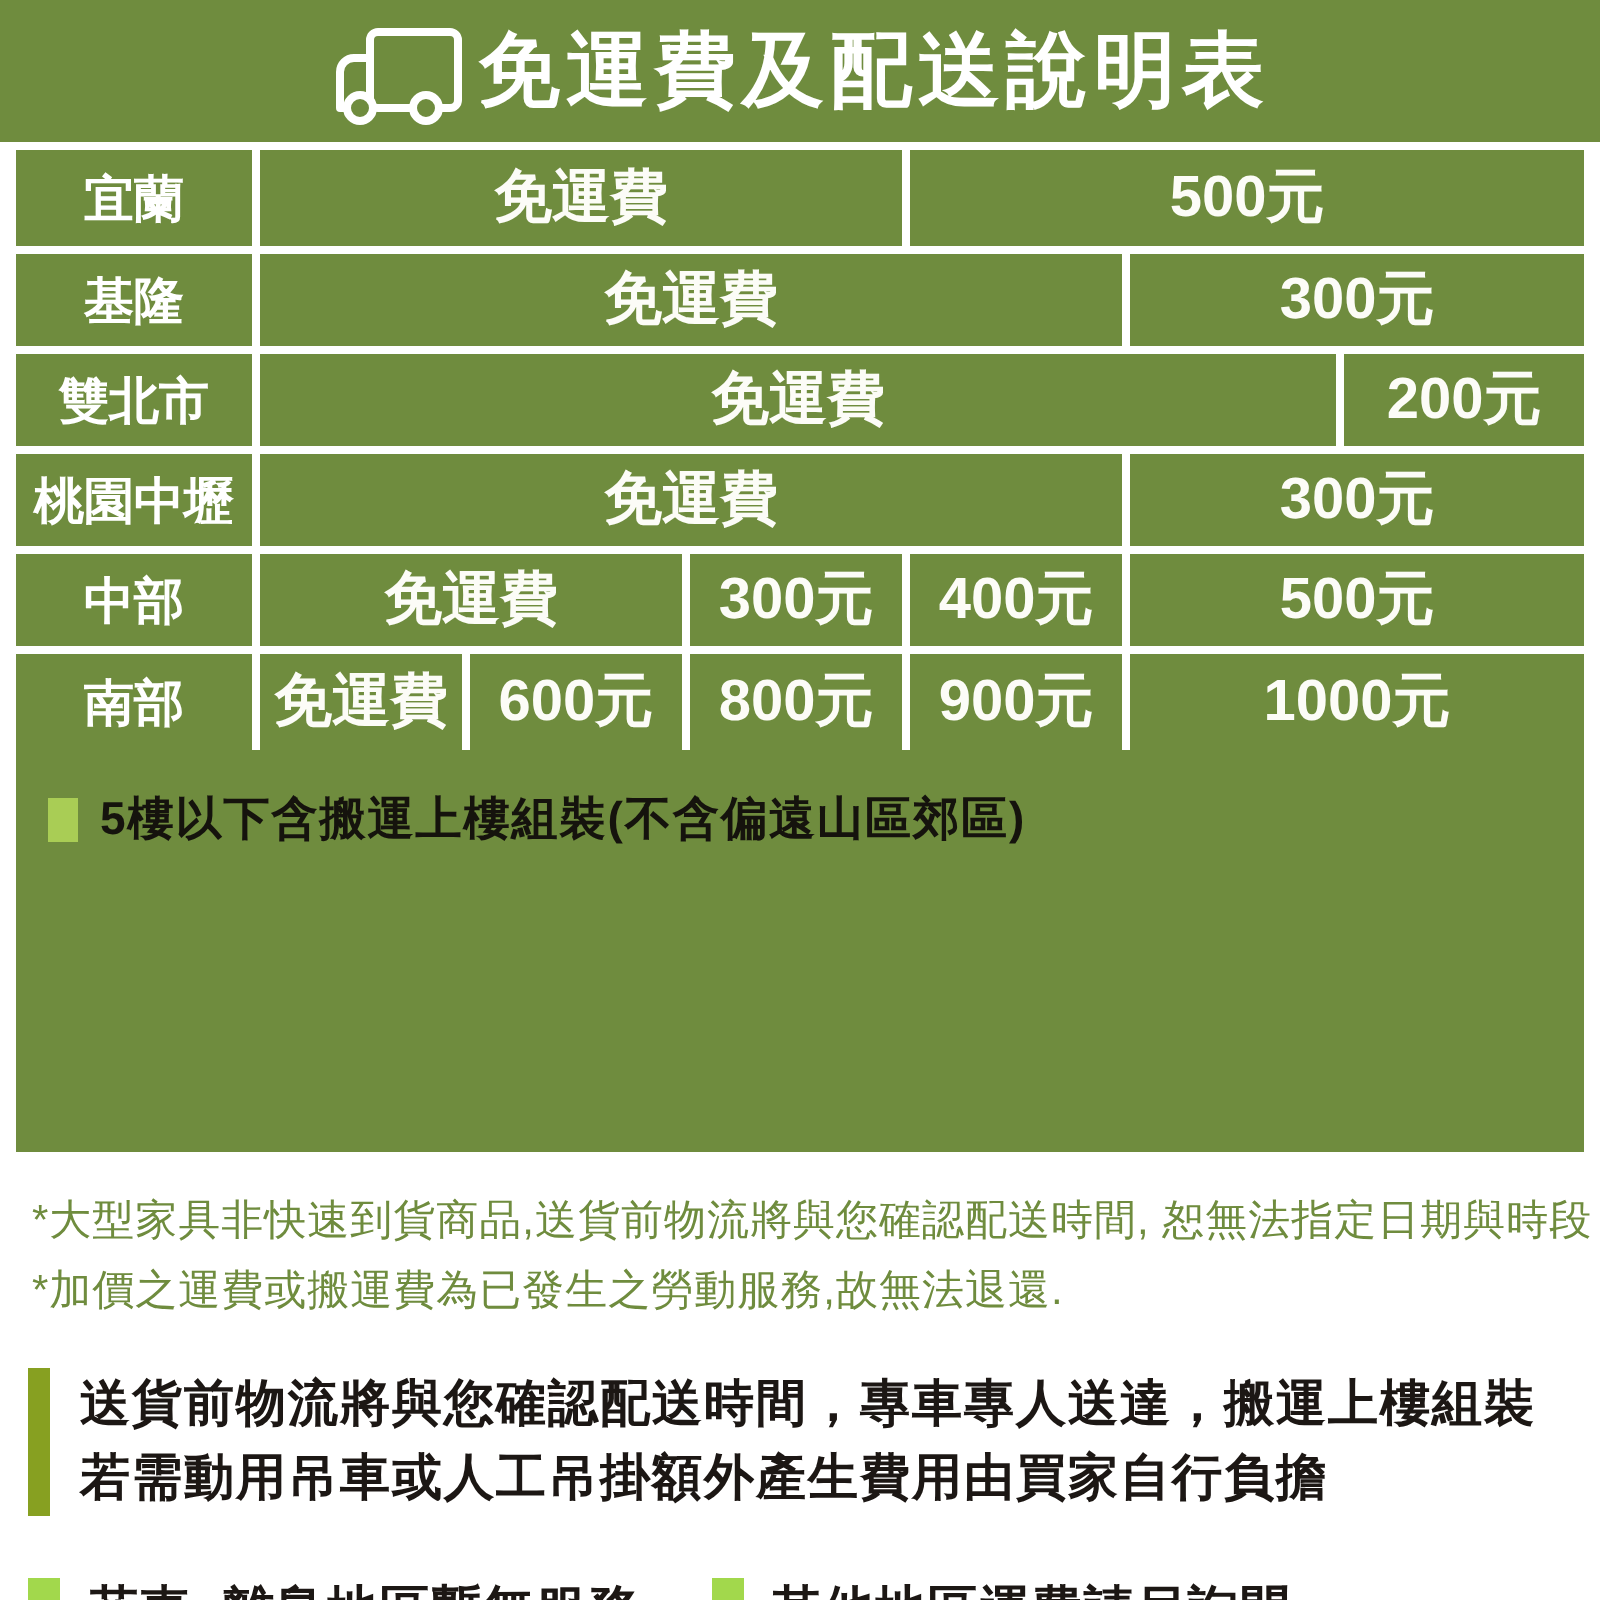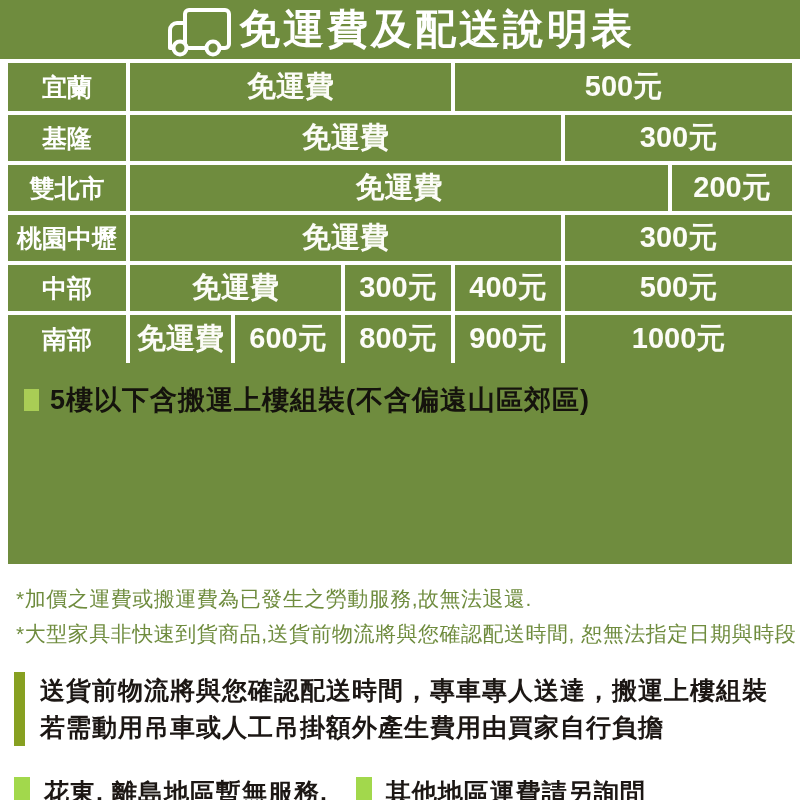--- a/index.html
+++ b/index.html
@@ -5,21 +5,21 @@
   html, body { margin: 0; padding: 0; }
   body {
     width: 800px; height: 800px;
     background: #ffffff;
     font-family: "Liberation Sans", sans-serif;
     overflow: hidden;
   }
 
   
   .band {
-    height: 59px;
+    height: 71px;
     background: #6f8c3e;
     display: flex;
     align-items: center;
     justify-content: center;
     gap: 4px;
     margin-bottom: 4px;
   }
   .band .truck { width: 70px; height: 54px; margin-top: 4px; }
   .band .title {
     color: #ffffff;
@@ -52,21 +52,21 @@
     white-space: nowrap;
   }
   .fee-table tr { height: 50px; }
   .fee-table td.head   { font-weight: bold; font-size: 27px; }
   .fee-table td.region { font-weight: bold; font-size: 25px; }
   .fee-table td.fee    { font-weight: bold; font-size: 29px; color: #fcfcf7; }
 
   .gnotes { padding: 10px 0 0 16px; }
   .gnote { display: flex; align-items: center; gap: 11px; margin-top: 9px; }
   .gnote .sq { width: 15px; height: 22px; background: #a9cd55; flex: 0 0 auto; }
-  .gnote .txt { color: #15130d; font-size: 27px; font-weight: bold; letter-spacing: 1px; }
+  .gnote .txt { color: #15130d; font-size: 23px; font-weight: bold; letter-spacing: 1px; }
 
   
   .fineprint { margin: 17px 0 0 16px; }
   .fineprint .fp-line {
     color: #6f8c3e;
     font-size: 21px;
     line-height: 35px;
     letter-spacing: 0.5px;
   }
   .bignote { display: flex; gap: 15px; margin: 21px 0 0 14px; }
@@ -158,22 +158,22 @@
 
   <div class="gnotes">
     <div class="gnote">
       <span class="sq"></span>
       <span class="txt">5樓以下含搬運上樓組裝(不含偏遠山區郊區)</span>
     </div>
   </div>
 </div>
 
 <div class="fineprint">
+  <div class="fp-line">*大型家具非快速到貨商品,送貨前物流將與您確認配送時間, 恕無法指定日期與時段</div>
   <div class="fp-line">*加價之運費或搬運費為已發生之勞動服務,故無法退還.</div>
-  <div class="fp-line">*大型家具非快速到貨商品,送貨前物流將與您確認配送時間, 恕無法指定日期與時段</div>
 </div>
 
 <div class="bignote">
   <span class="bar"></span>
   <div class="txt">
     <div>送貨前物流將與您確認配送時間，專車專人送達，搬運上樓組裝</div>
     <div>若需動用吊車或人工吊掛額外產生費用由買家自行負擔</div>
   </div>
 </div>
 

